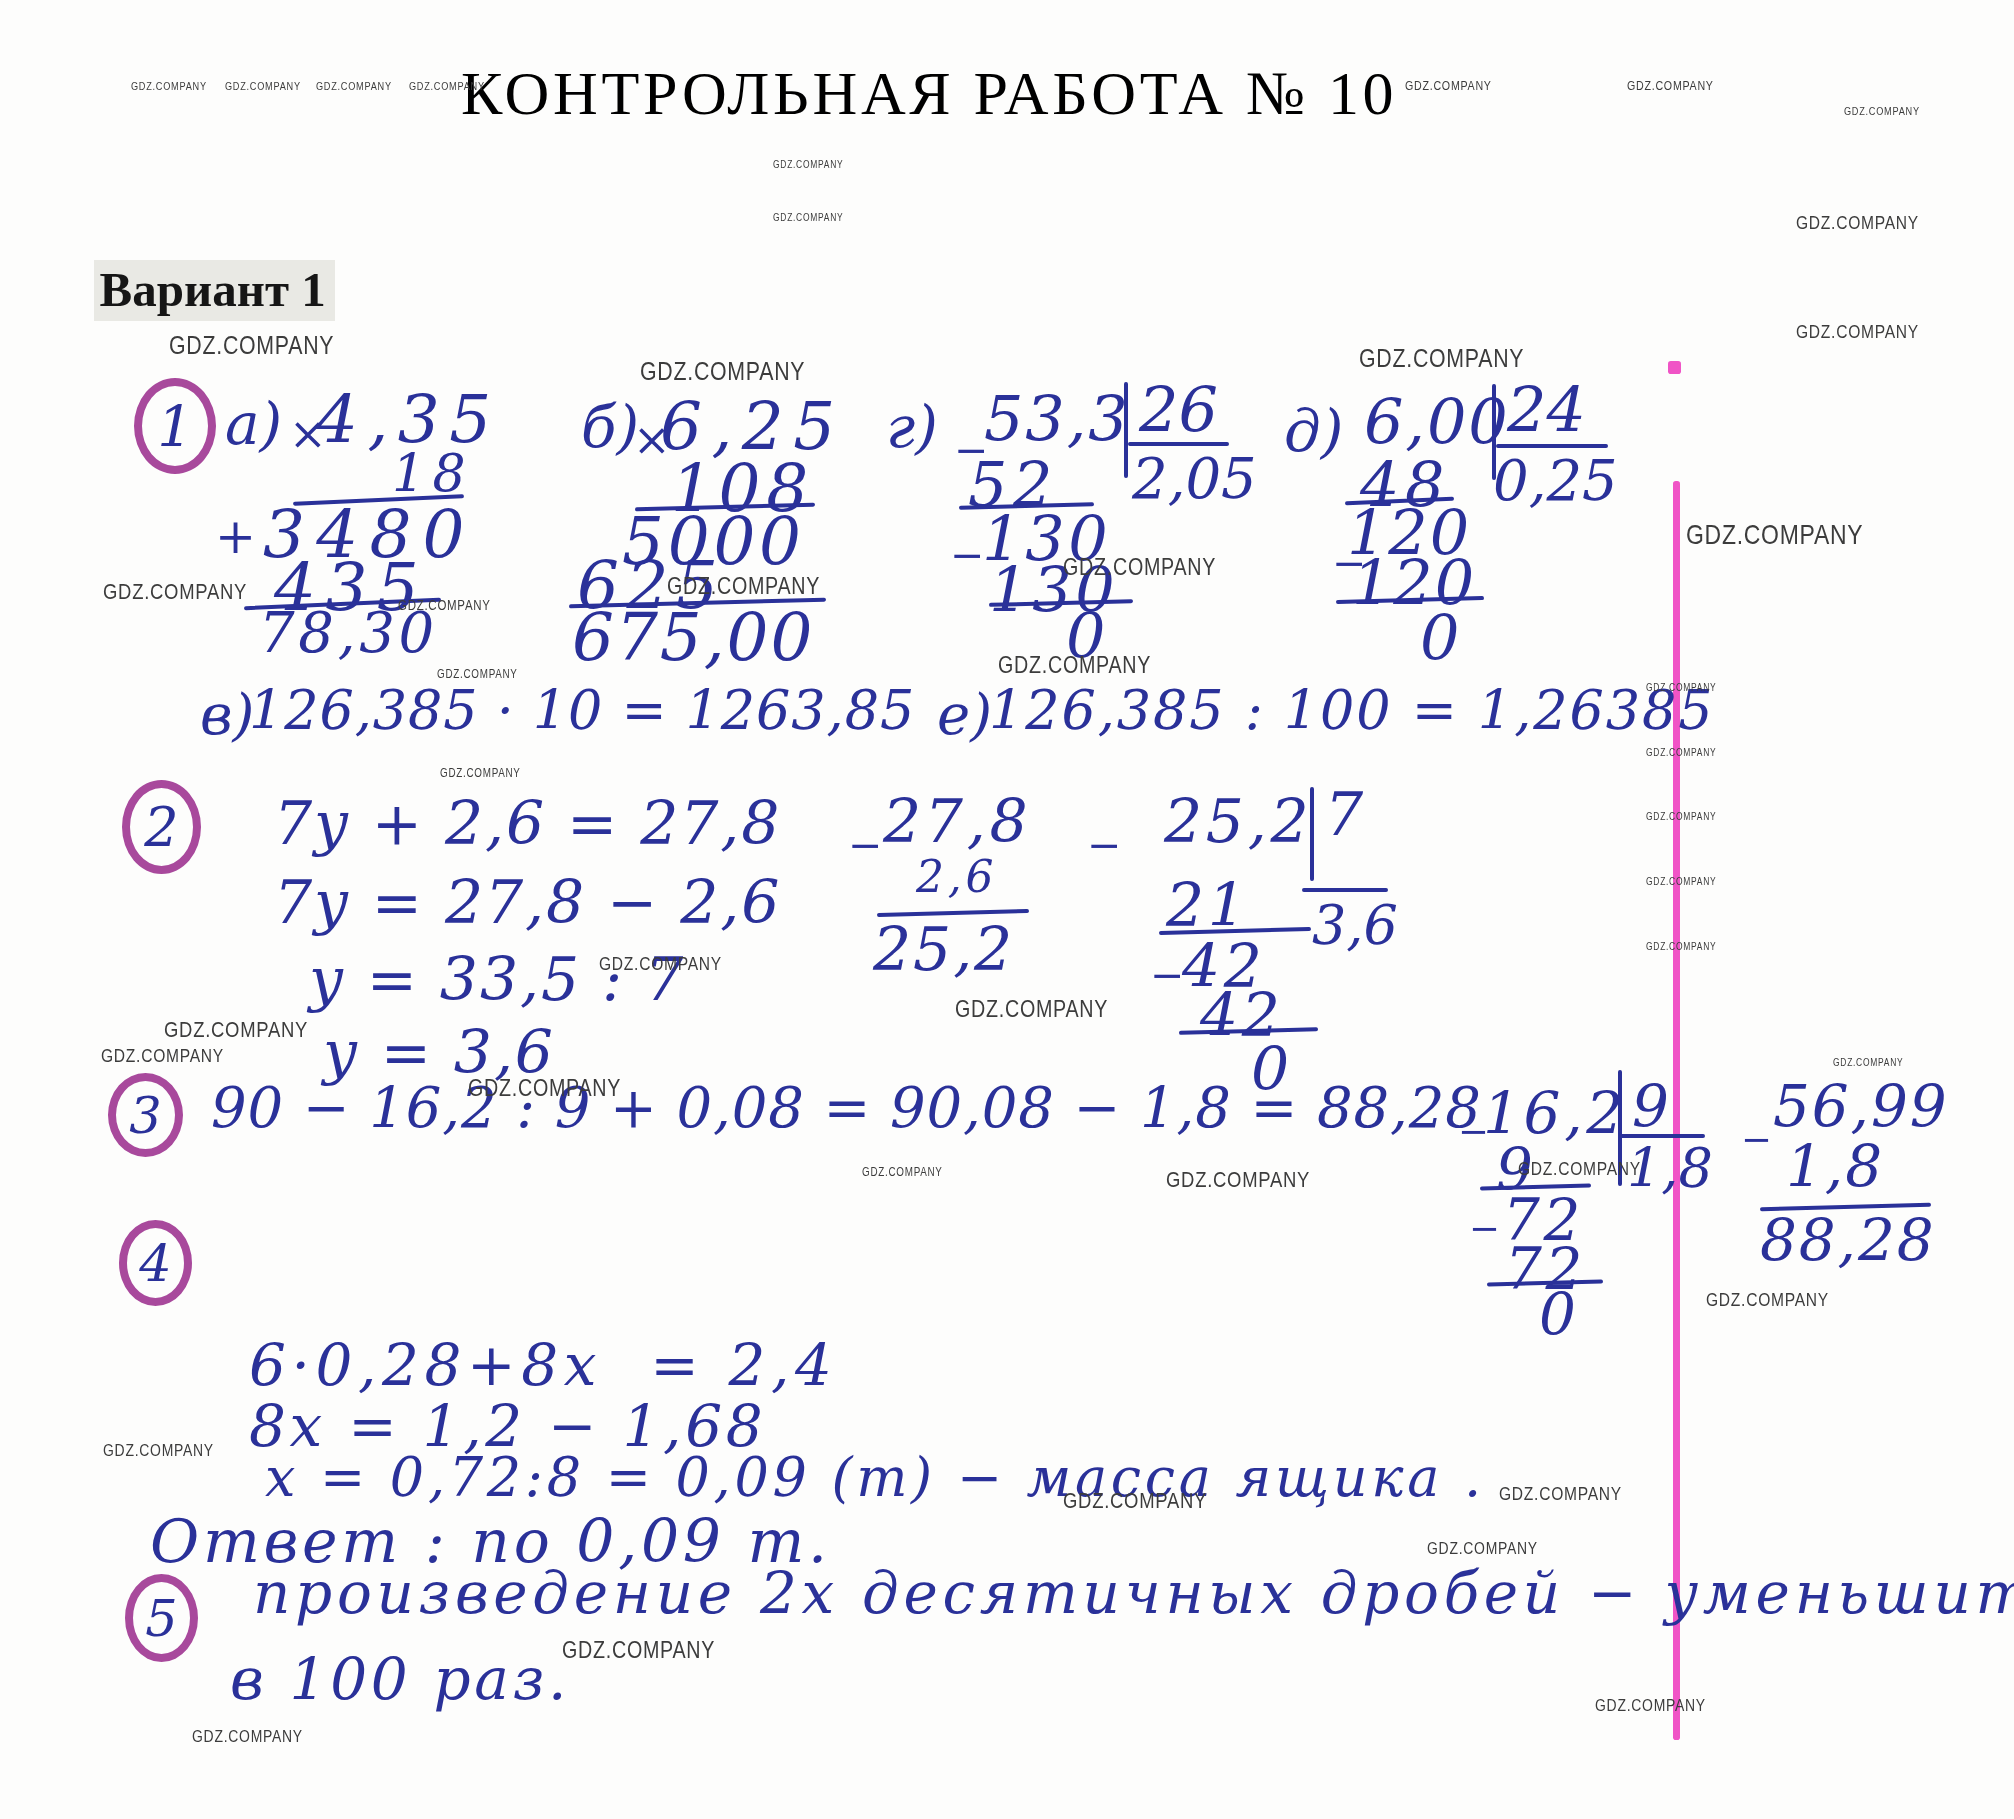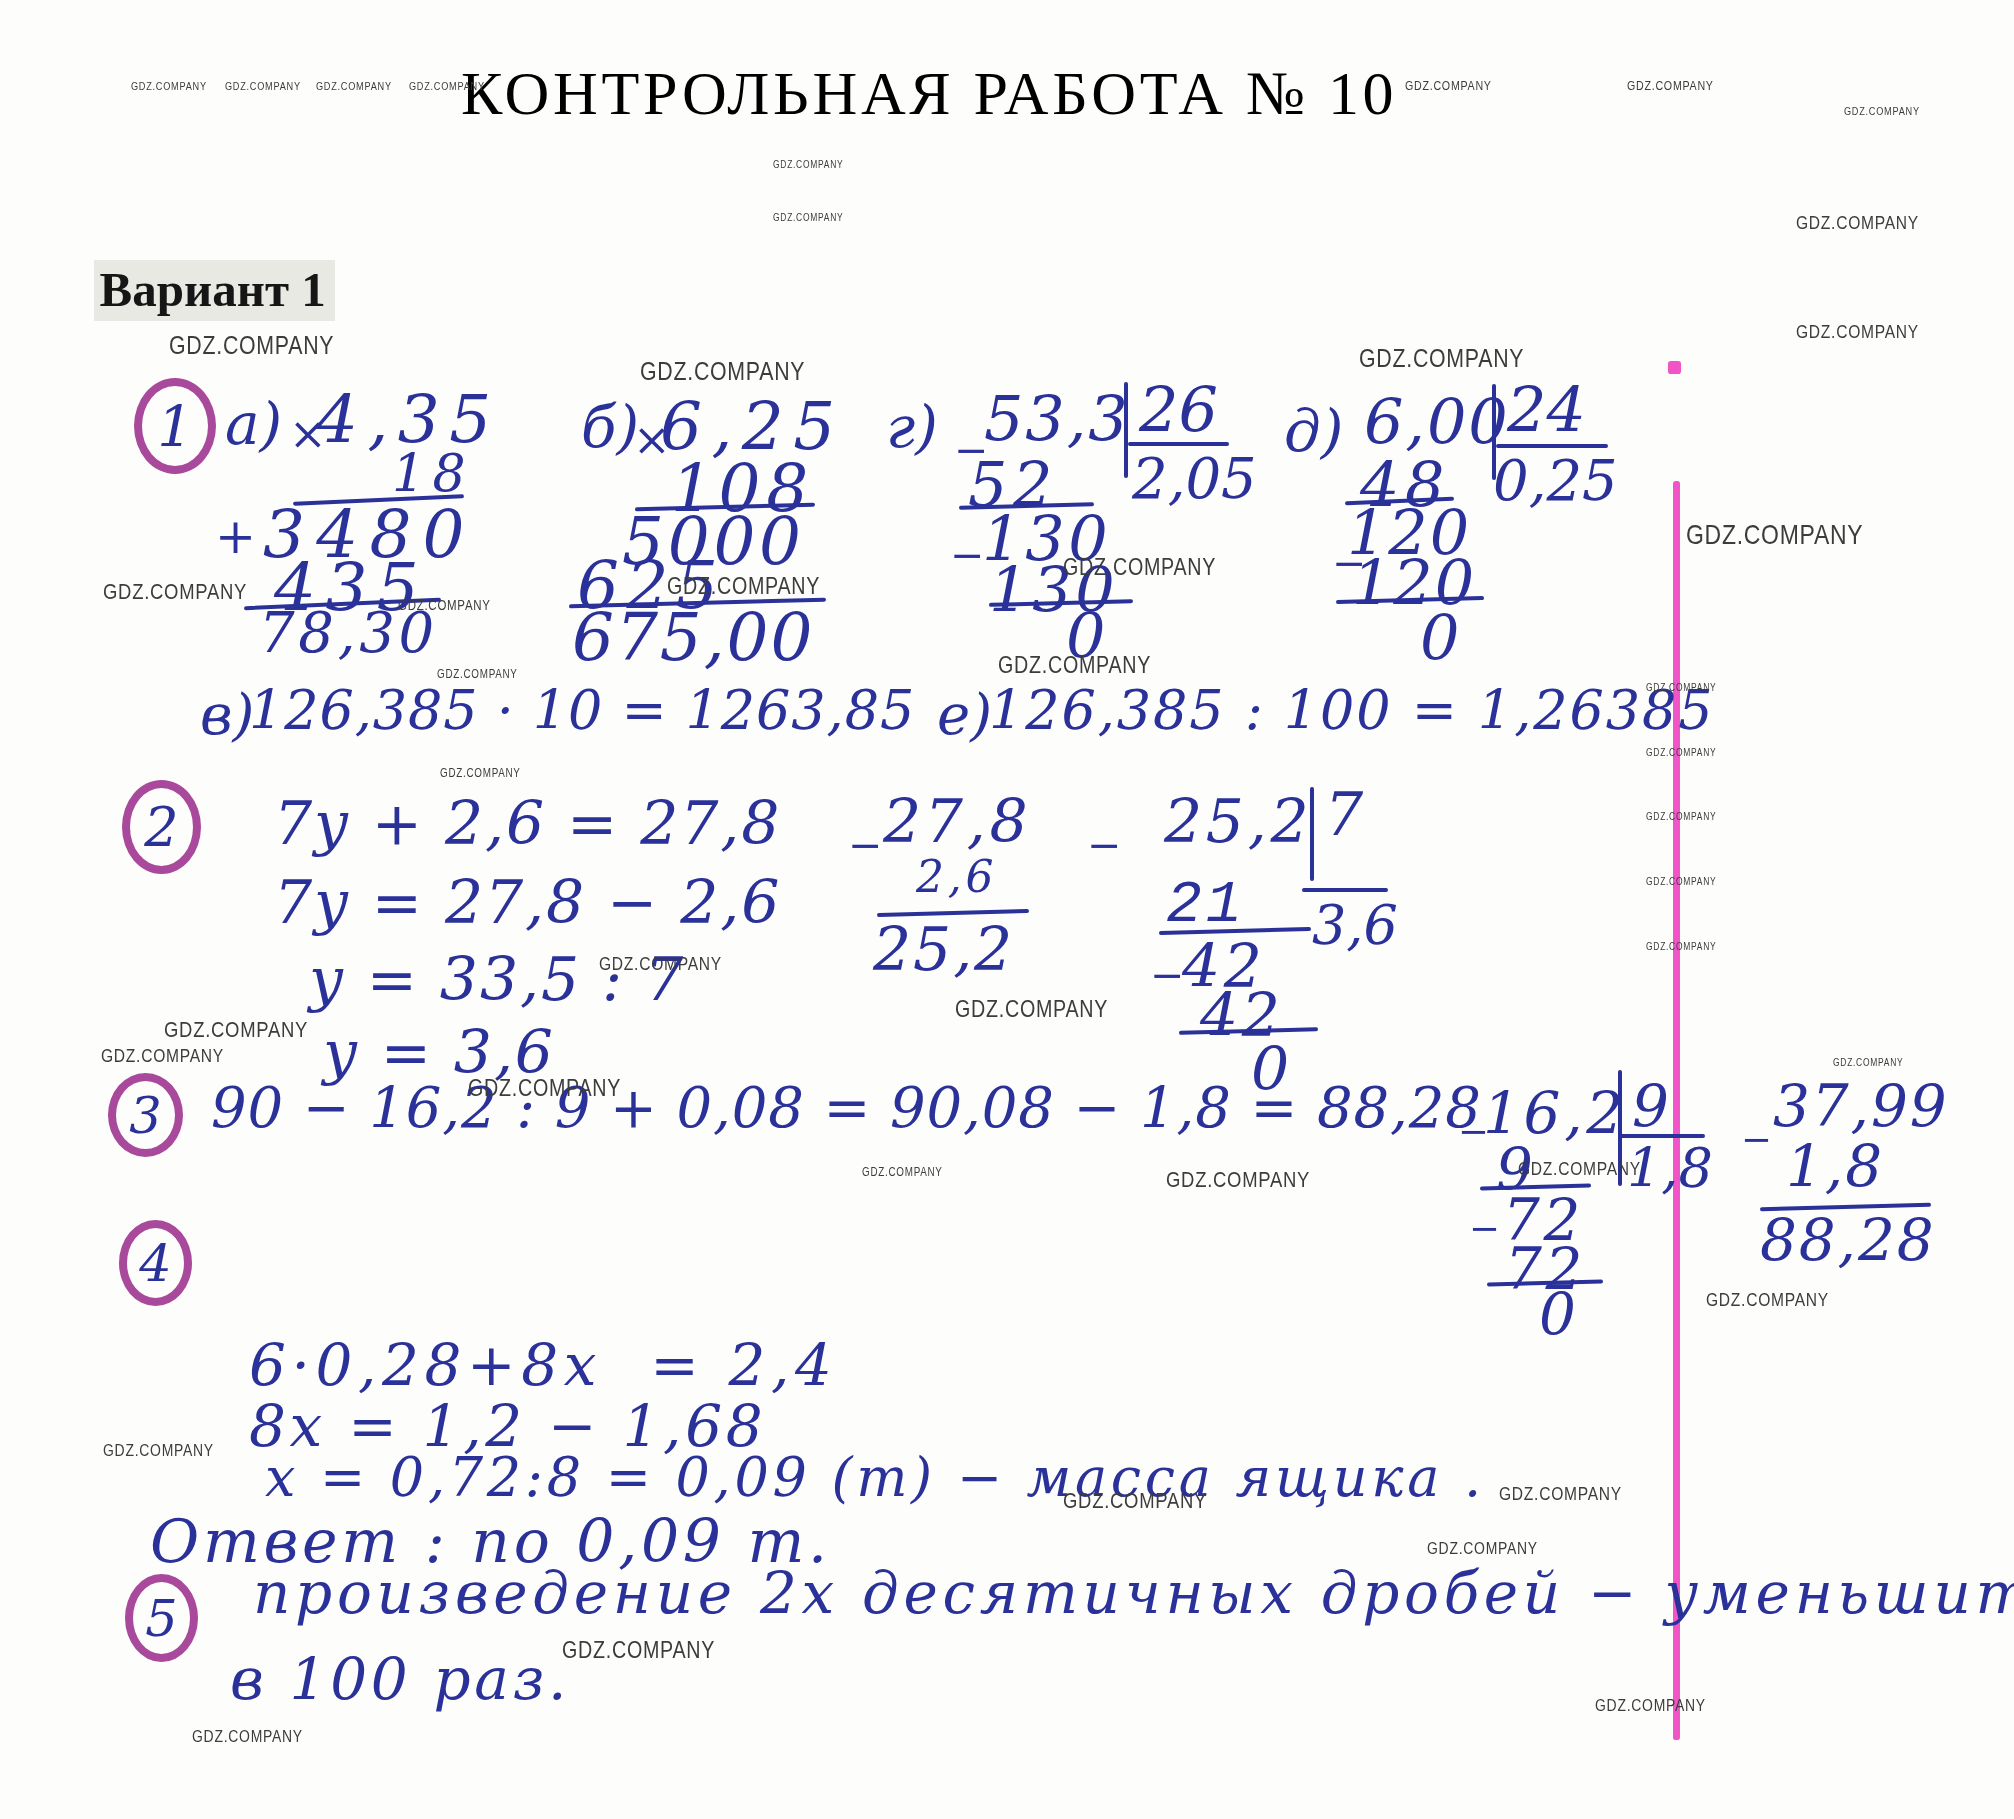--- a/index.html
+++ b/index.html
@@ -105,21 +105,21 @@
   <span class="hw" style="left:916px;top:854px;font-size:44px;letter-spacing:3.7px;">2,6</span>
   <div class="ink-line r1" style="left:877px;top:911px;width:152px;"></div>
   <span class="hw" style="left:873px;top:918px;font-size:60px;letter-spacing:1.9px;">25,2</span>
 
   <span class="hw" style="left:1087px;top:824px;font-size:41px;">−</span>
   <span class="hw" style="left:1164px;top:790px;font-size:60px;letter-spacing:3.7px;">25,2</span>
   <div class="ink-vline" style="left:1310px;top:787px;height:94px;"></div>
   <span class="hw" style="left:1325px;top:783px;font-size:60px;">7</span>
   <div class="ink-line" style="left:1302px;top:888px;width:86px;"></div>
   <span class="hw" style="left:1312px;top:898px;font-size:54px;">3,6</span>
-  <span class="hw" style="left:1166px;top:874px;font-size:60px;letter-spacing:3.7px;font-family:Liberation Mono, monospace;">21</span>
+  <span class="hw" style="left:1166px;top:874px;font-size:60px;letter-spacing:3.7px;">21</span>
   <div class="ink-line r1" style="left:1159px;top:929px;width:152px;"></div>
   <span class="hw" style="left:1150px;top:954px;font-size:41px;">−</span>
   <span class="hw" style="left:1182px;top:935px;font-size:60px;letter-spacing:3.7px;">42</span>
   <span class="hw" style="left:1200px;top:984px;font-size:60px;letter-spacing:3.7px;">42</span>
   <div class="ink-line r1" style="left:1179px;top:1029px;width:139px;"></div>
   <span class="hw" style="left:1251px;top:1038px;font-size:60px;">0</span>
 
   <div class="circ" style="left:108px;top:1073px;width:75px;height:84px;">
     <span style="font-size:51px;">3</span>
   </div>
@@ -133,21 +133,21 @@
   <span class="hw" style="left:1627px;top:1141px;font-size:54px;">1,8</span>
   <span class="hw" style="left:1496px;top:1139px;font-size:58px;">9</span>
   <div class="ink-line r1" style="left:1480px;top:1185px;width:111px;"></div>
   <span class="hw" style="left:1469px;top:1210px;font-size:37px;">−</span>
   <span class="hw" style="left:1503px;top:1190px;font-size:58px;letter-spacing:3.7px;">72</span>
   <span class="hw" style="left:1505px;top:1239px;font-size:58px;letter-spacing:3.7px;">72</span>
   <div class="ink-line r1" style="left:1487px;top:1281px;width:116px;"></div>
   <span class="hw" style="left:1539px;top:1284px;font-size:58px;">0</span>
 
   <span class="hw" style="left:1741px;top:1121px;font-size:37px;">−</span>
-  <span class="hw" style="left:1773px;top:1076px;font-size:58px;letter-spacing:1.9px;">37,99</span>
+  <span class="hw" style="left:1773px;top:1076px;font-size:58px;letter-spacing:1.9px;">56,99</span>
   <span class="hw" style="left:1786px;top:1136px;font-size:58px;letter-spacing:1.9px;">1,8</span>
   <div class="ink-line r1" style="left:1760px;top:1205px;width:171px;"></div>
   <span class="hw" style="left:1760px;top:1210px;font-size:58px;letter-spacing:1.9px;">88,28</span>
 
   <div class="circ" style="left:119px;top:1220px;width:73px;height:86px;">
     <span style="font-size:51px;">4</span>
   </div>
   <span class="hw" style="left:249px;top:1335px;font-size:58px;letter-spacing:5.6px;">6·0,28+8х  = 2,4</span>
   <span class="hw" style="left:249px;top:1396px;font-size:58px;letter-spacing:3.7px;">8х = 1,2 − 1,68</span>
   <span class="hw" style="left:265px;top:1450px;font-size:54px;letter-spacing:3.7px;">х = 0,72:8 = 0,09 (т) − масса ящика .</span>

